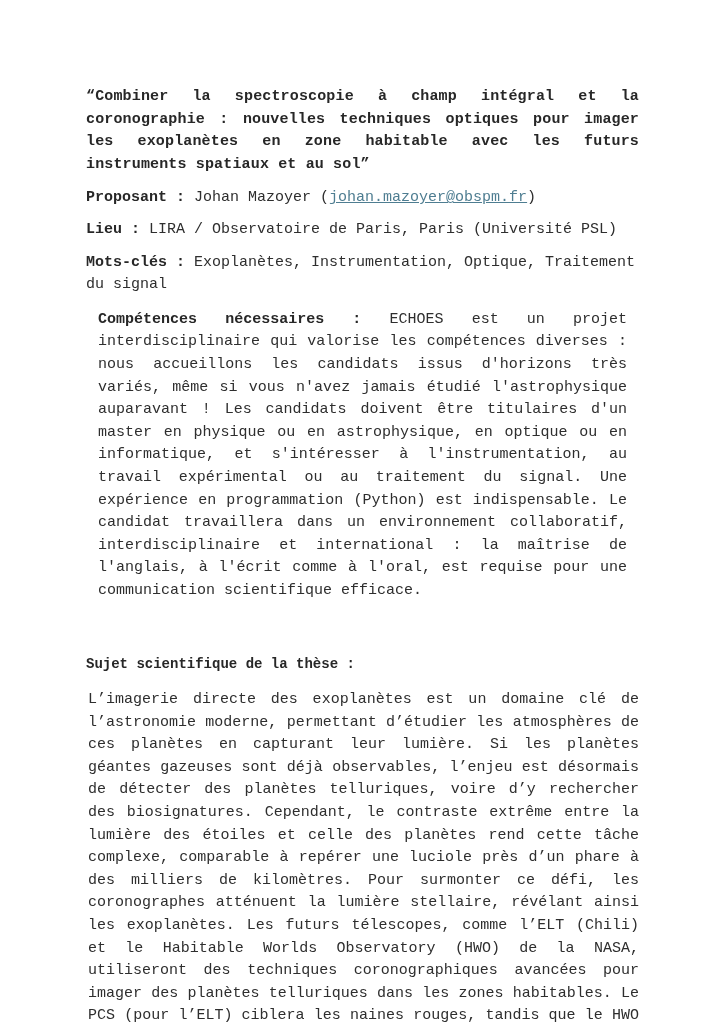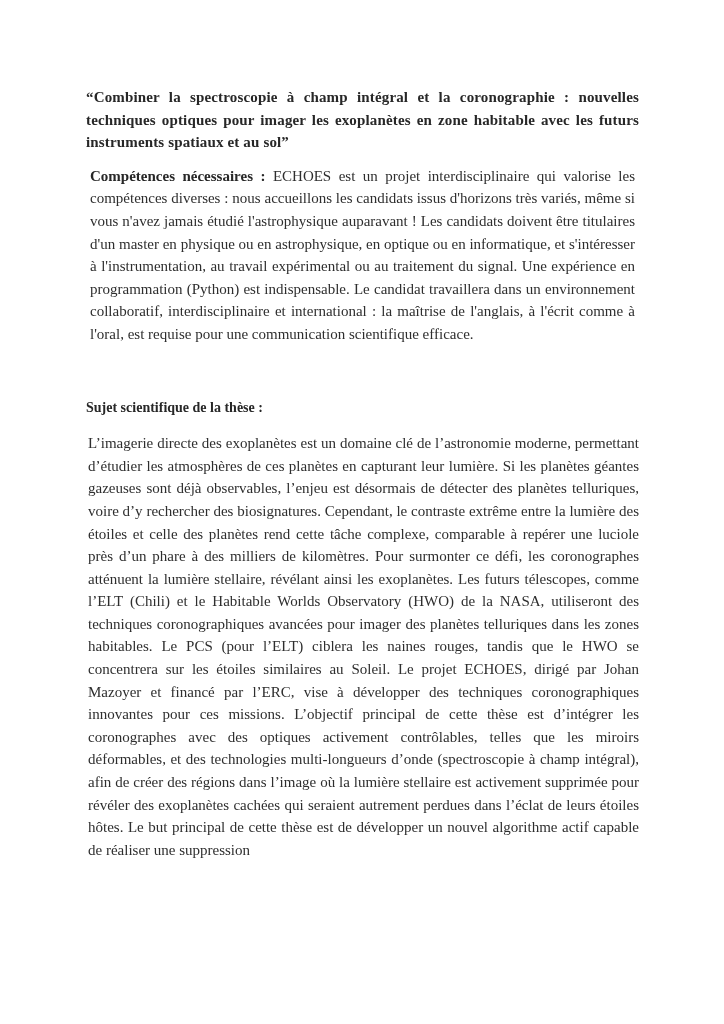--- a/index.html
+++ b/index.html
@@ -10,21 +10,21 @@
   body {
     width: 724px;
     height: 1024px;
     overflow: hidden;
   }
   .page {
     box-sizing: border-box;
     width: 724px;
     height: 828px;
     padding: 86px 85px 0 86px;
-    font-family: Liberation Serif, serif;
+    font-family: Liberation Mono, monospace;
     font-size: 15px;
     line-height: 22.6px;
     color: #2e2e2e;
     background: #ffffff;
   }
   .title {
     font-size: 15px;
     font-weight: bold;
     color: #272727;
     text-align: justify;
@@ -32,21 +32,21 @@
     letter-spacing: 0.15px;
   }
   .field {
     margin: 0 0 9.5px 0;
   }
   .field b {
     color: #272727;
   }
   .para {
     text-align: justify;
-    margin: 4px;
+    margin: 12px;
   }
   .para b {
     color: #272727;
   }
   .email-link {
     color: #4e7d91;
     text-decoration: underline;
     text-decoration-color: #4e7d91;
     cursor: pointer;
   }
@@ -61,23 +61,26 @@
     margin: 13px 0 0 2px;
   }
 </style>
 </head>
 <body>
 
 <div class="page">
 
   <h1 class="title">“Combiner la spectroscopie à champ intégral et la coronographie : nouvelles techniques optiques pour imager les exoplanètes en zone habitable avec les futurs instruments spatiaux et au sol”</h1>
 
+  <p class="field"><b>Proposant :</b><span> Johan Mazoyer (</span><a class="email-link">johan.mazoyer@obspm.fr</a><span>)</span></p>
+
+  <p class="field"><b>Lieu :</b><span> LIRA / Observatoire de Paris, Paris (Université PSL)</span></p>
 
 
-
+  <p class="field"><b>Mots-clés :</b><span> Exoplanètes, Instrumentation, Optique, Traitement du signal</span></p>
 
   <p class="para"><b>Compétences nécessaires :</b><span> ECHOES est un projet interdisciplinaire qui valorise les compétences diverses : nous accueillons les candidats issus d'horizons très variés, même si vous n'avez jamais étudié l'astrophysique auparavant ! Les candidats doivent être titulaires d'un master en physique ou en astrophysique, en optique ou en informatique, et s'intéresser à l'instrumentation, au travail expérimental ou au traitement du signal. Une expérience en programmation (Python) est indispensable. Le candidat travaillera dans un environnement collaboratif, interdisciplinaire et international : la maîtrise de l'anglais, à l'écrit comme à l'oral, est requise pour une communication scientifique efficace.</span></p>
 
   <h2 class="subject-heading">Sujet scientifique de la thèse :</h2>
 
   <p class="para subject-para">L’imagerie directe des exoplanètes est un domaine clé de l’astronomie moderne, permettant d’étudier les atmosphères de ces planètes en capturant leur lumière. Si les planètes géantes gazeuses sont déjà observables, l’enjeu est désormais de détecter des planètes telluriques, voire d’y rechercher des biosignatures. Cependant, le contraste extrême entre la lumière des étoiles et celle des planètes rend cette tâche complexe, comparable à repérer une luciole près d’un phare à des milliers de kilomètres. Pour surmonter ce défi, les coronographes atténuent la lumière stellaire, révélant ainsi les exoplanètes. Les futurs télescopes, comme l’ELT (Chili) et le Habitable Worlds Observatory (HWO) de la NASA, utiliseront des techniques coronographiques avancées pour imager des planètes telluriques dans les zones habitables. Le PCS (pour l’ELT) ciblera les naines rouges, tandis que le HWO se concentrera sur les étoiles similaires au Soleil. Le projet ECHOES, dirigé par Johan Mazoyer et financé par l’ERC, vise à développer des techniques coronographiques innovantes pour ces missions. L’objectif principal de cette thèse est d’intégrer les coronographes avec des optiques activement contrôlables, telles que les miroirs déformables, et des technologies multi-longueurs d’onde (spectroscopie à champ intégral), afin de créer des régions dans l’image où la lumière stellaire est activement supprimée pour révéler des exoplanètes cachées qui seraient autrement perdues dans l’éclat de leurs étoiles hôtes. Le but principal de cette thèse est de développer un nouvel algorithme actif capable de réaliser une suppression</p>
 
 </div>
 
 </body></html>

